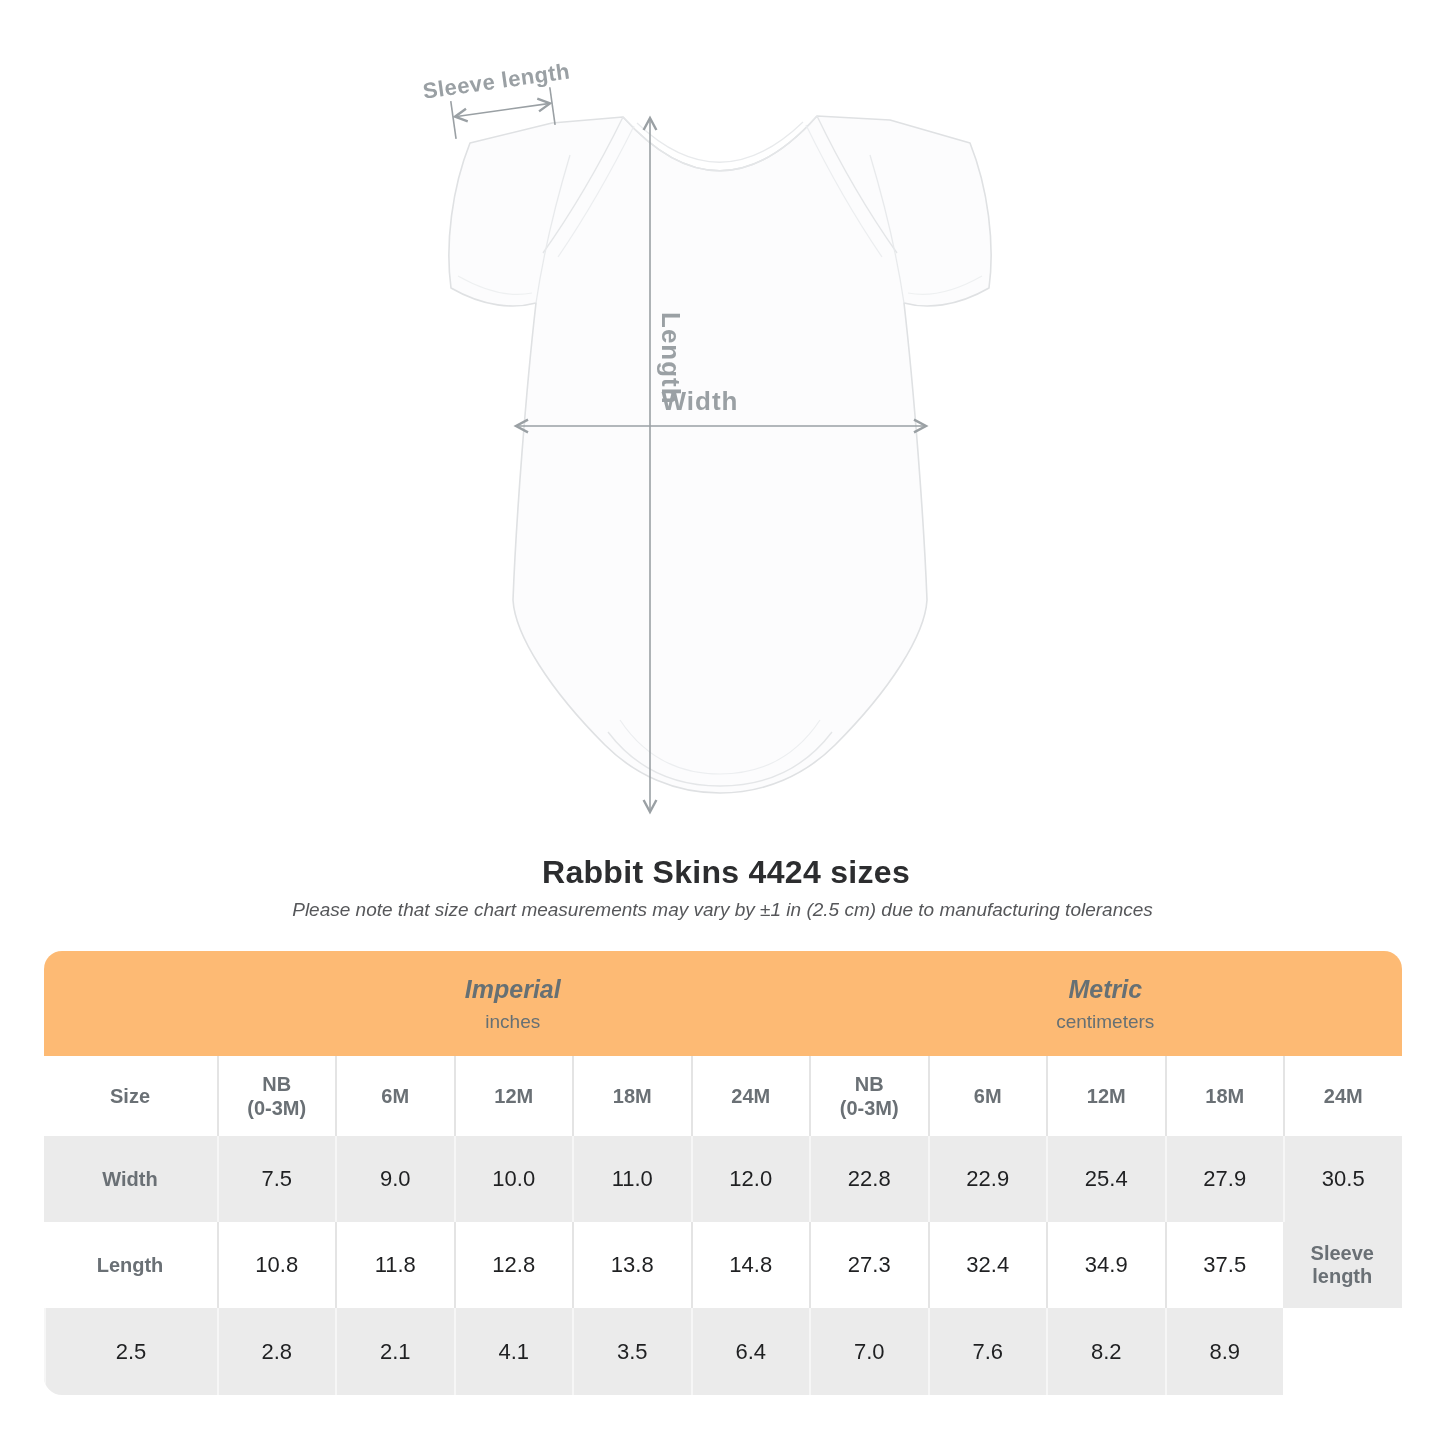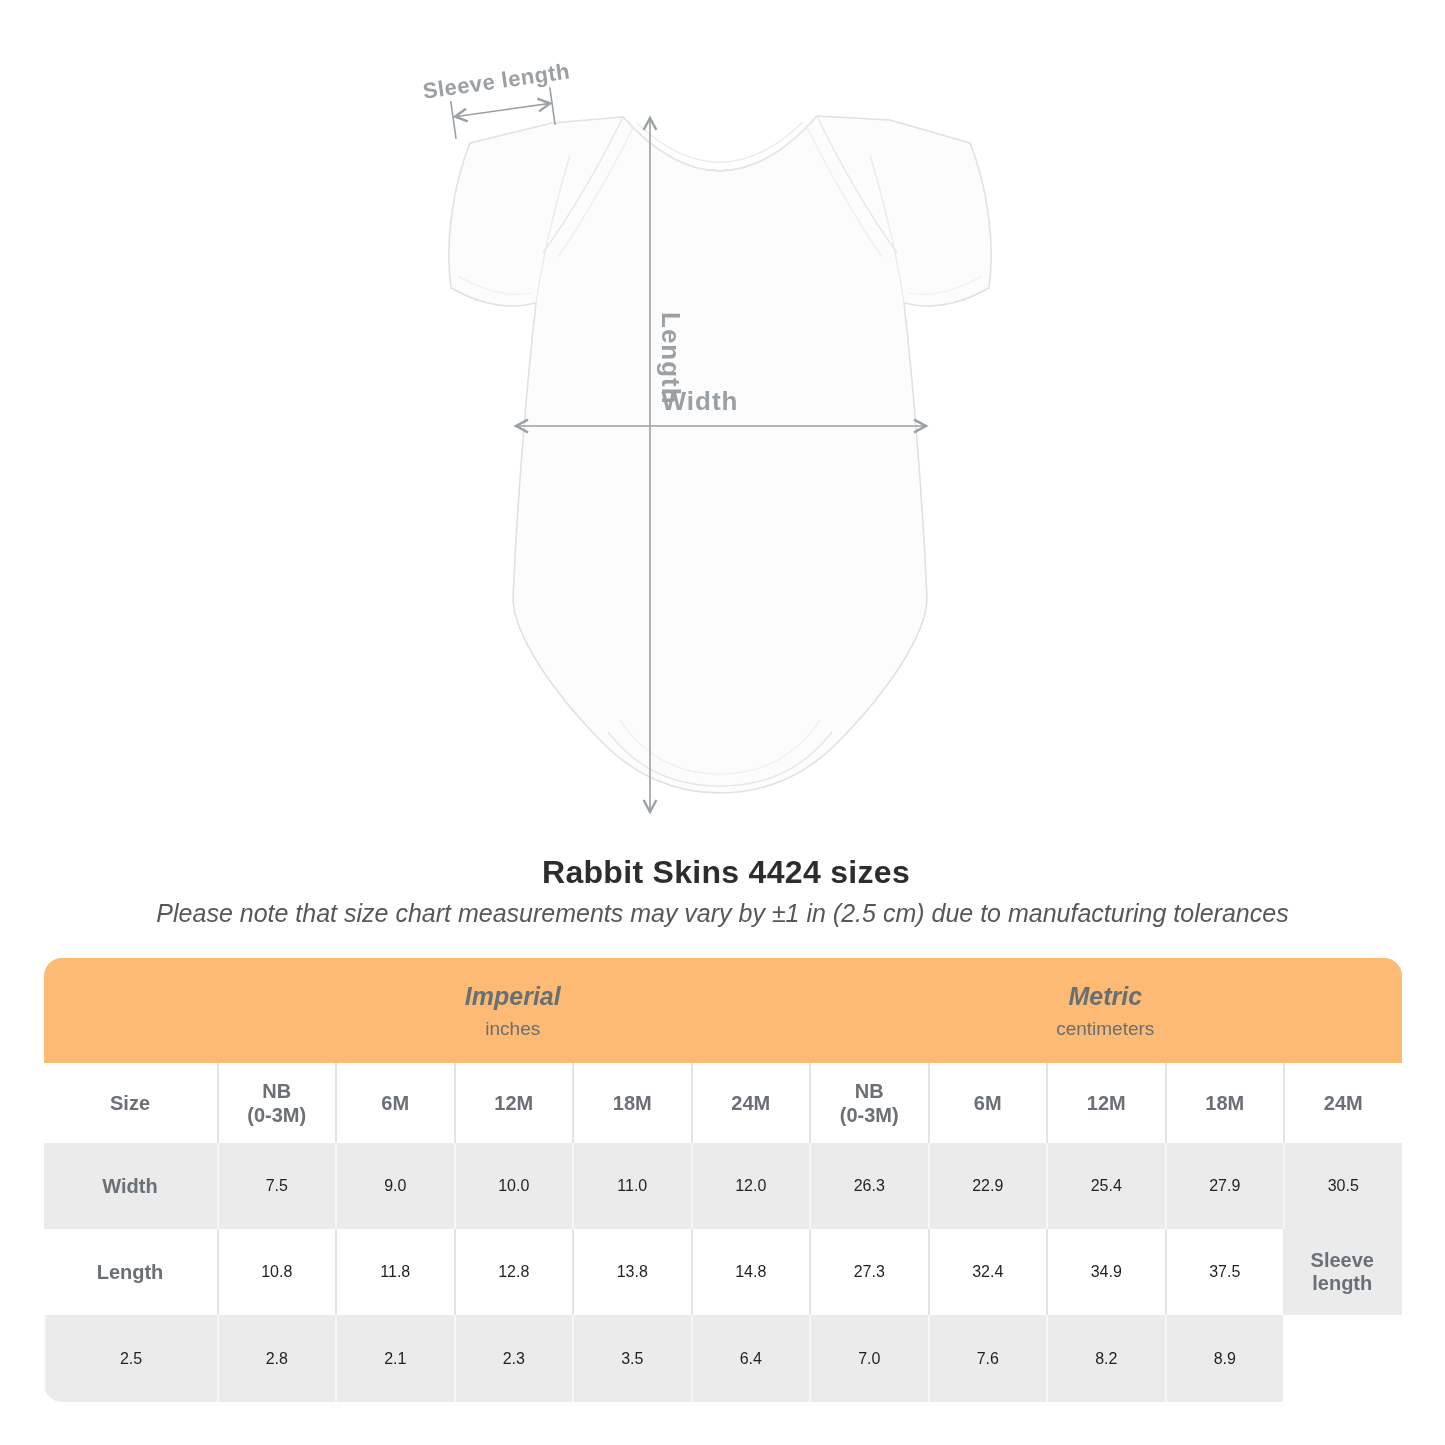--- a/index.html
+++ b/index.html
@@ -5,37 +5,37 @@
   html,body{margin:0;padding:0;background:#ffffff;}
   body{width:1445px;height:1445px;font-family:"Liberation Sans",sans-serif;overflow:hidden;}
   .page{position:relative;width:1445px;height:1445px;background:#fff;}
 
   
   .figure{position:relative;height:838px;}
   .illustration{position:absolute;left:400px;top:60px;}
 
   
   .title{margin:16px 0 8px;text-align:center;font-size:32px;font-weight:bold;color:#2c2d2f;letter-spacing:.3px;padding-left:7px;}
-  .note{margin-top:8px;text-align:center;font-size:25px;font-style:italic;color:#56575a;}
+  .note{margin-top:8px;text-align:center;font-size:19px;font-style:italic;color:#56575a;}
 
   
   .size-table{
     width:1358px;margin:30px auto 0;border-radius:18px;overflow:hidden;
     display:grid;grid-template-columns:173px repeat(10,1fr);
     grid-template-rows:105px 80px 86px 86px 87px;
   }
   .cell{display:flex;align-items:center;justify-content:center;text-align:center;}
   .band{background:#fdba74;flex-direction:column;}
   .band .big{font-size:25px;font-weight:bold;font-style:italic;color:#667074;}
   .band .small{font-size:19px;color:#667074;margin-top:7px;}
   .span-imperial{grid-column:2/7;}
   .span-metric{grid-column:7/12;}
   .hdr{background:#ffffff;font-size:20px;font-weight:bold;color:#6a7075;white-space:pre-line;line-height:1.2;}
   .lbl{font-size:20px;font-weight:bold;color:#6a7075;}
-  .val{font-size:16px;color:#1f2022;}
+  .val{font-size:22px;color:#1f2022;}
   .g{background:#ebebeb;}
   .w{background:#ffffff;}
   .sp{border-left:2px solid #e4e4e4;}
   .spl{border-left:2px solid #f6f6f6;}
 </style>
 </head>
 <body>
 
 <div class="page">
 
@@ -126,42 +126,42 @@
     <div class="cell hdr sp">12M</div>
     <div class="cell hdr sp">18M</div>
     <div class="cell hdr sp">24M</div>
 
     <div class="cell g lbl">Width</div>
     <div class="cell g val spl">7.5</div>
     <div class="cell g val spl">9.0</div>
     <div class="cell g val spl">10.0</div>
     <div class="cell g val spl">11.0</div>
     <div class="cell g val spl">12.0</div>
-    <div class="cell g val spl">26.3</div>
+    <div class="cell g val spl">22.8</div>
     <div class="cell g val spl">22.9</div>
     <div class="cell g val spl">25.4</div>
     <div class="cell g val spl">27.9</div>
     <div class="cell g val spl">30.5</div>
 
     <div class="cell w lbl">Length</div>
     <div class="cell w val sp">10.8</div>
     <div class="cell w val sp">11.8</div>
     <div class="cell w val sp">12.8</div>
     <div class="cell w val sp">13.8</div>
     <div class="cell w val sp">14.8</div>
     <div class="cell w val sp">27.3</div>
     <div class="cell w val sp">32.4</div>
     <div class="cell w val sp">34.9</div>
     <div class="cell w val sp">37.5</div>
 
     <div class="cell g lbl">Sleeve length</div>
     <div class="cell g val spl">2.5</div>
     <div class="cell g val spl">2.8</div>
     <div class="cell g val spl">2.1</div>
-    <div class="cell g val spl">2.3</div>
+    <div class="cell g val spl">4.1</div>
     <div class="cell g val spl">3.5</div>
     <div class="cell g val spl">6.4</div>
     <div class="cell g val spl">7.0</div>
     <div class="cell g val spl">7.6</div>
     <div class="cell g val spl">8.2</div>
     <div class="cell g val spl">8.9</div>
   </div>
 
 </div>
 

